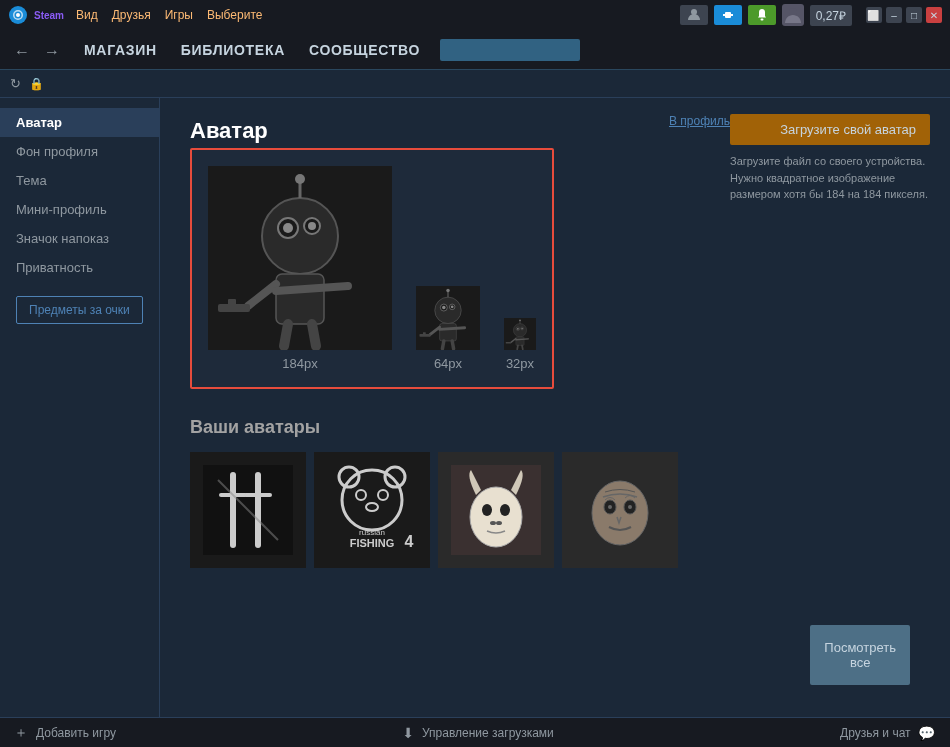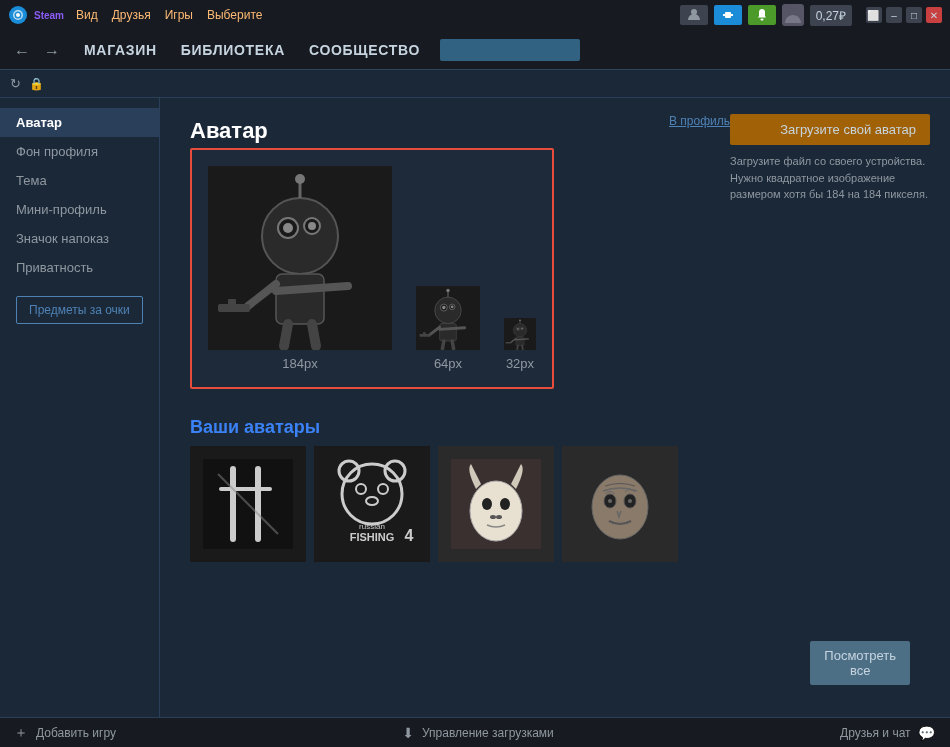--- a/index.html
+++ b/index.html
@@ -291,22 +291,22 @@
     .upload-desc {
       font-size: 11px;
       color: #8f98a0;
       line-height: 1.5;
     }
 
     
     .section-title {
       font-size: 18px;
       font-weight: bold;
-      color: #3b82f6;
-      margin-bottom: 8px;
+      color: #a3a3a3;
+      margin-bottom: 14px;
     }
     .avatars-grid {
       display: flex;
       gap: 8px;
       flex-wrap: wrap;
     }
     .avatar-thumb {
       width: 116px;
       height: 116px;
       background: #2a3f5a;
@@ -316,21 +316,21 @@
       align-items: center;
       justify-content: center;
     }
     .view-all-btn {
       position: absolute;
       bottom: 16px;
       right: 20px;
       background: #4d6f86;
       border: none;
       color: #c6d4df;
-      padding: 7px 14px;
+      padding: 15px 14px;
       font-size: 13px;
       cursor: pointer;
       border-radius: 2px;
     }
 
     
     #bottombar {
       height: 30px;
       background: #171a21;
       display: flex;

